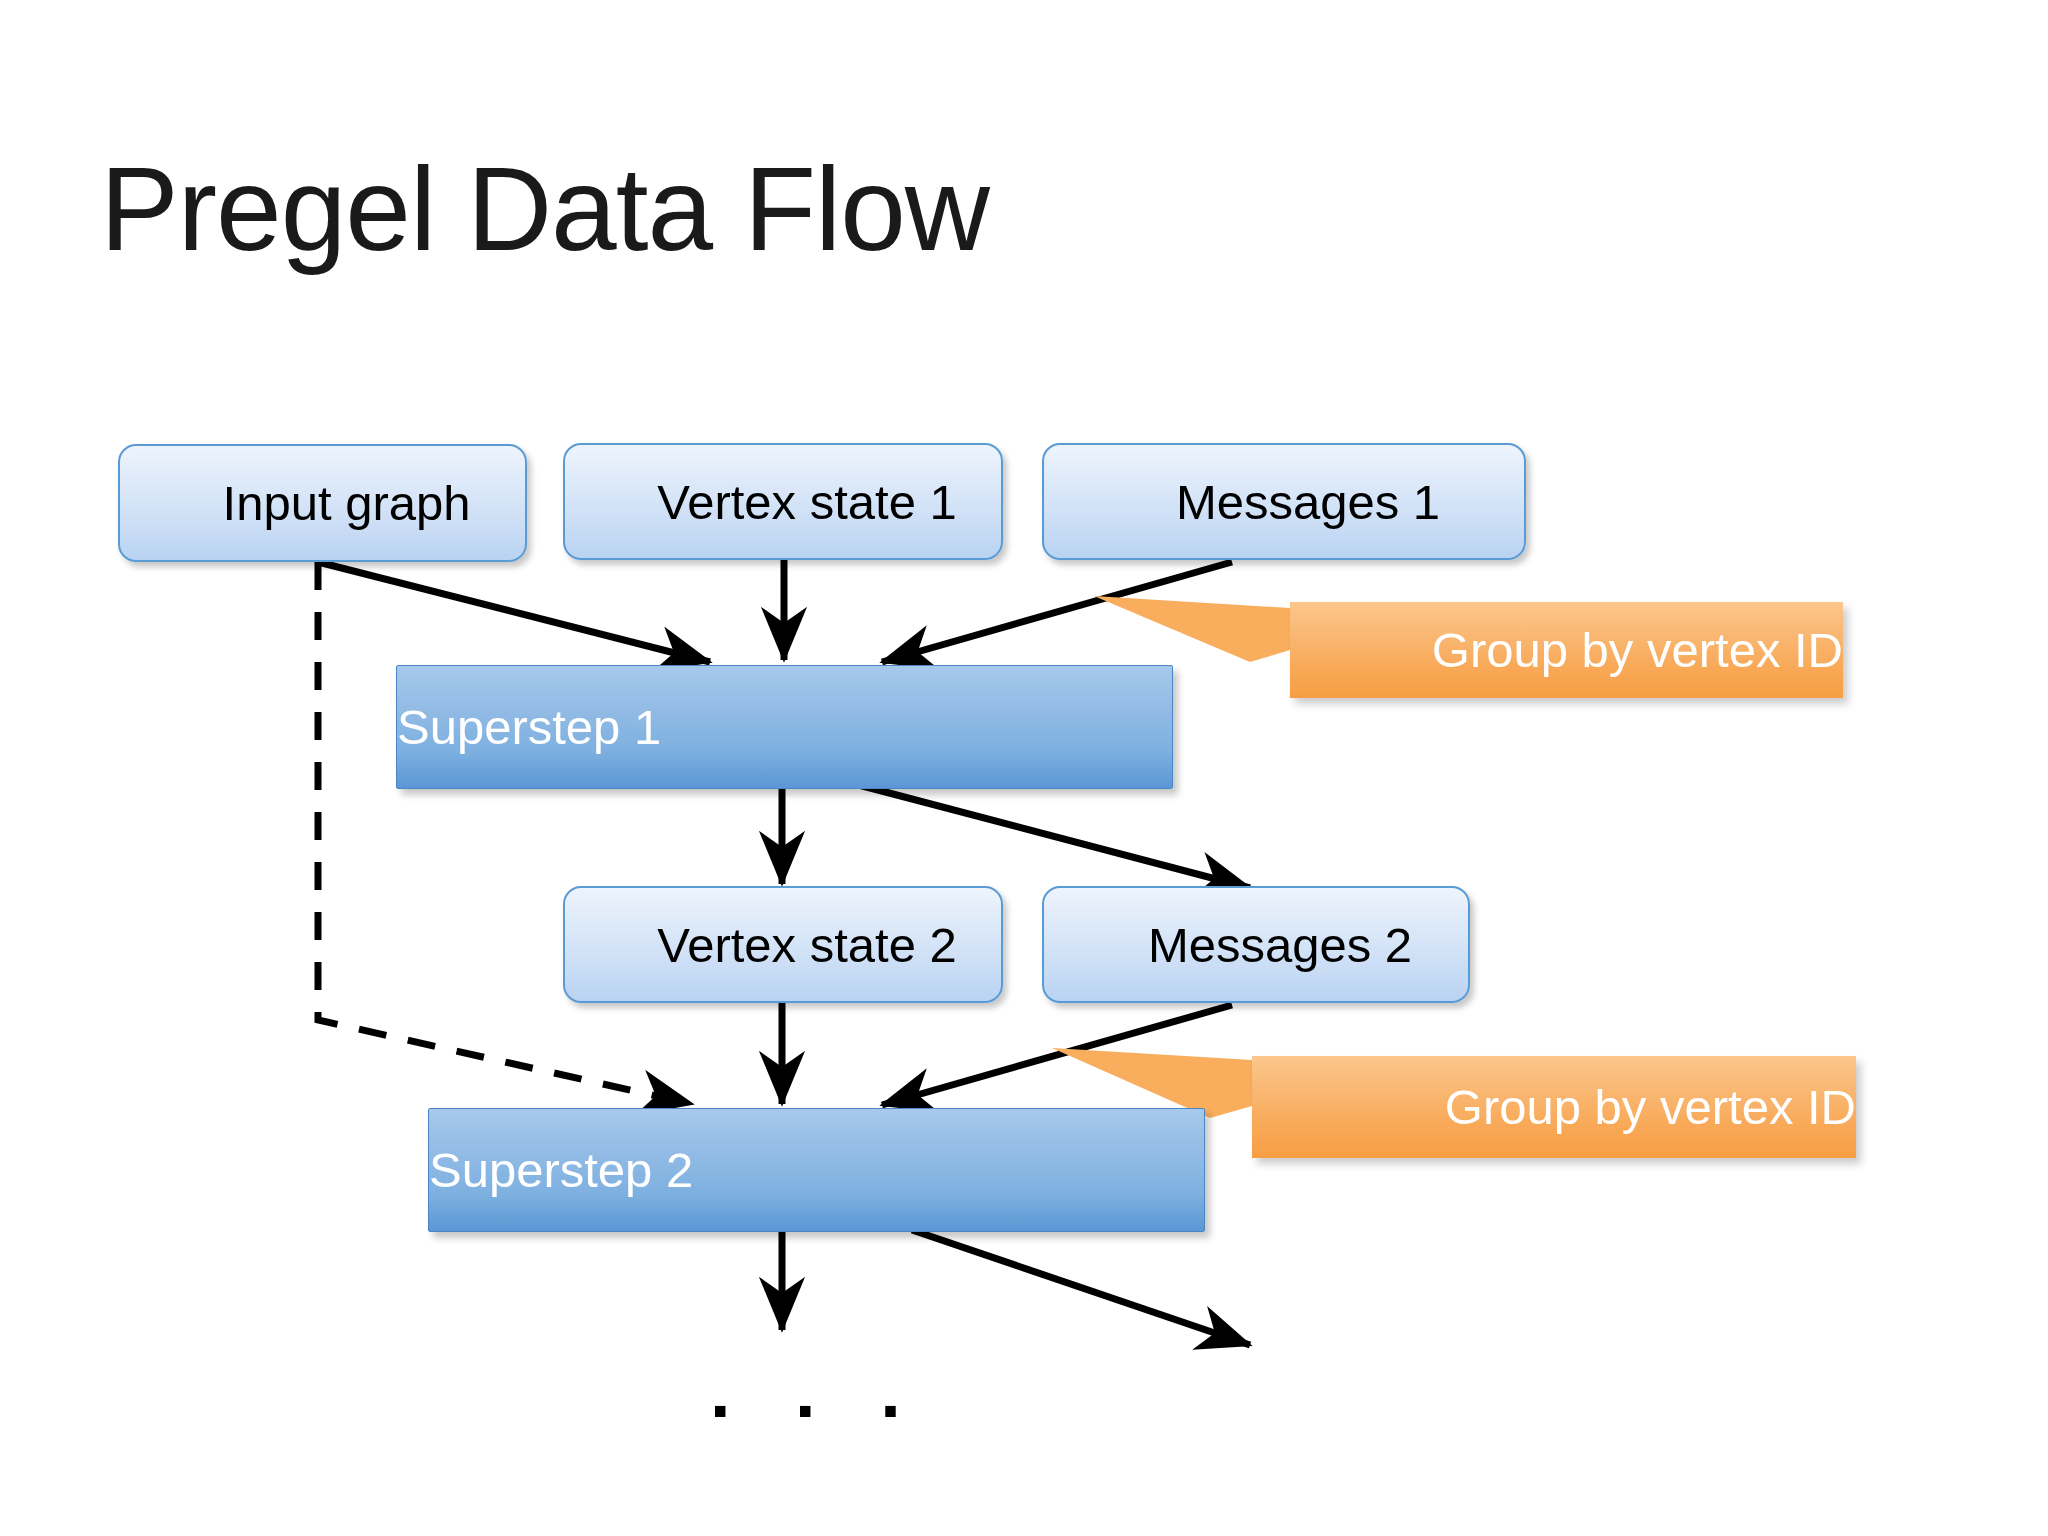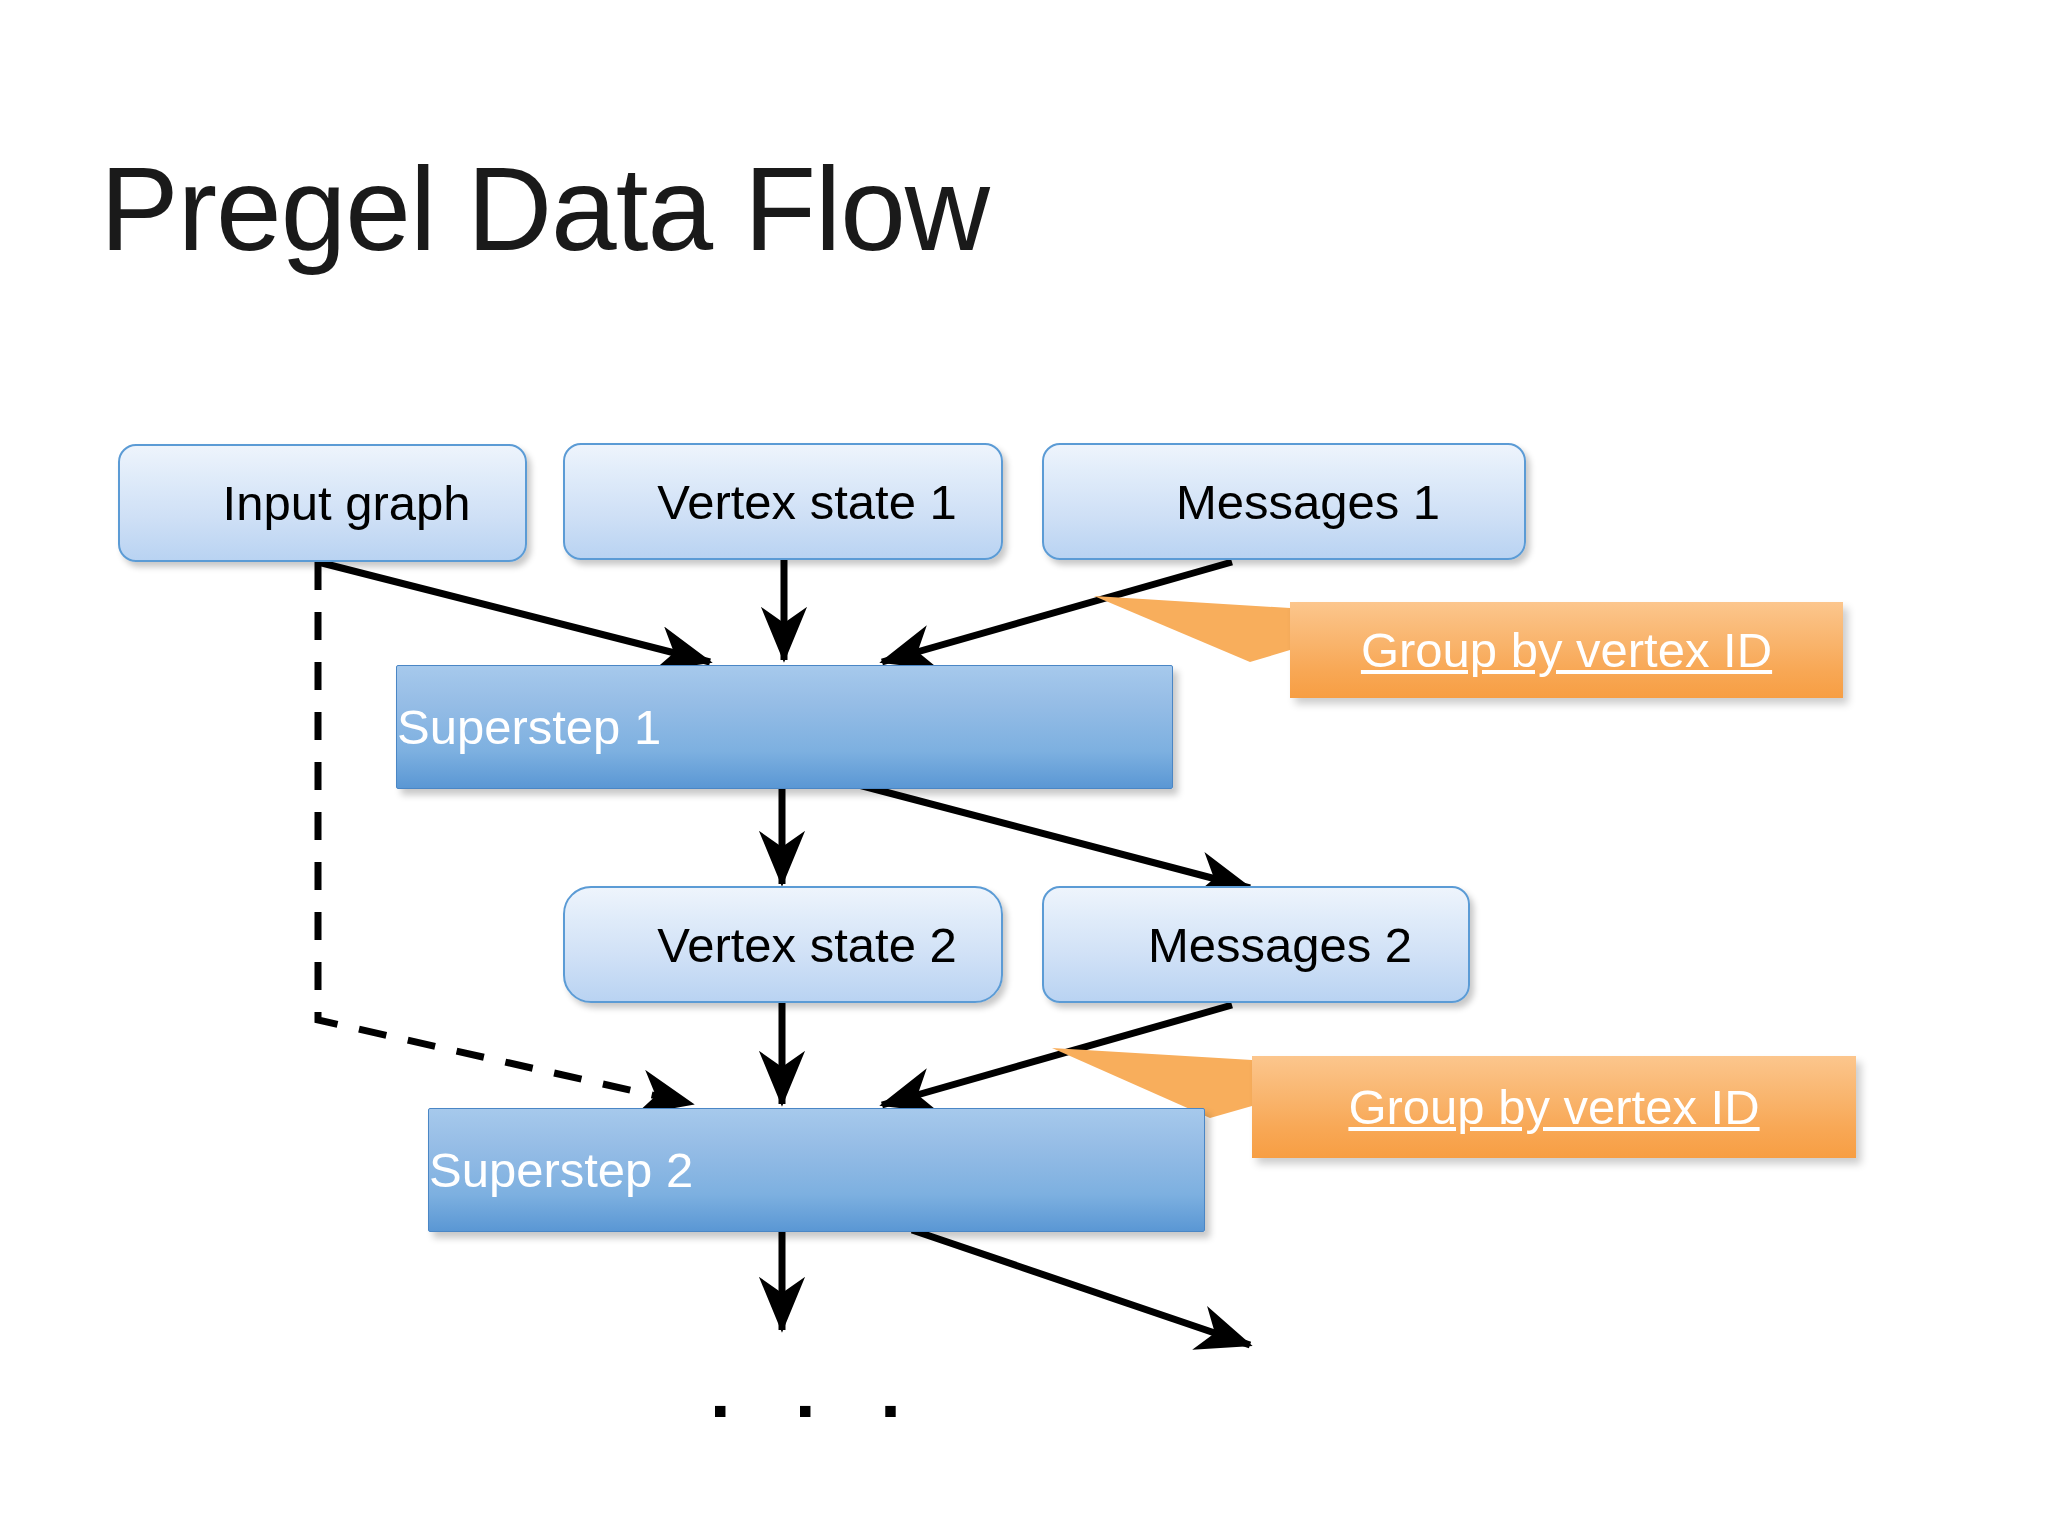--- a/index.html
+++ b/index.html
@@ -70,25 +70,24 @@
     position: absolute;
     left: 0;
     top: 0;
     width: 100%;
     height: 100%;
     background: linear-gradient(to bottom, #fbc387 0%, #f9b36b 35%, #f8a busy 60%, #f79f45 100%);
     background: linear-gradient(to bottom, #fcc68d 0%, #f9b56e 40%, #f8a856 70%, #f79e43 100%);
     box-shadow: 5px 6px 8px rgba(0,0,0,0.20);
     display: flex;
     align-items: center;
-    justify-content: center;
+    justify-content: flex-end;
     color: #ffffff;
     font-size: 49px;
     box-sizing: border-box;
-    text-decoration: underline;
   }
   .callout svg.tail {
     position: absolute;
     overflow: visible;
   }
 
   
   #dots {
     position: absolute;
     color: #000000;
@@ -169,21 +168,21 @@
   </div>
 
   <div class="data-box" style="left:563px; top:443px; width:440px; height:117px;">
     <span>Vertex state 1</span>
   </div>
 
   <div class="data-box" style="left:1042px; top:443px; width:484px; height:117px;">
     <span>Messages 1</span>
   </div>
 
-  <div class="data-box" style="left:563px; top:886px; width:440px; height:117px;border-radius:28px;">
+  <div class="data-box" style="left:563px; top:886px; width:440px; height:117px;">
     <span>Vertex state 2</span>
   </div>
 
   <div class="data-box" style="left:1042px; top:886px; width:428px; height:117px;">
     <span>Messages 2</span>
   </div>
 
   <div class="step-box" style="left:396px; top:665px; width:777px; height:124px;">
     <span>Superstep 1</span>
   </div>

